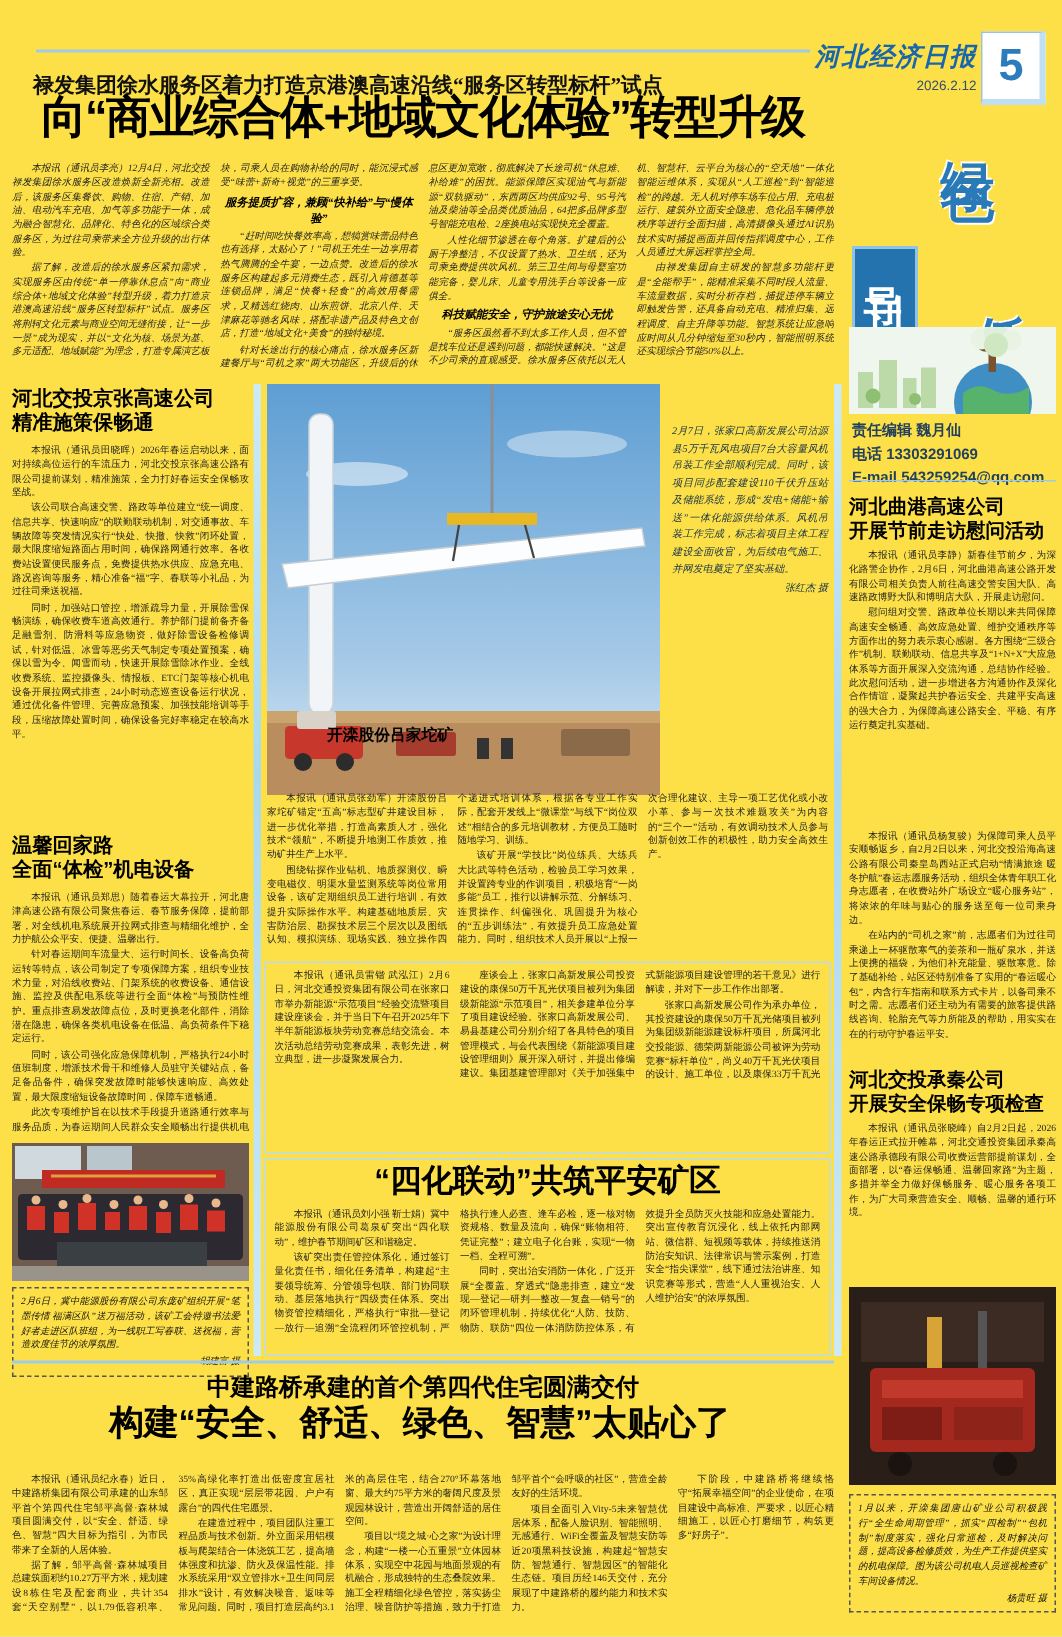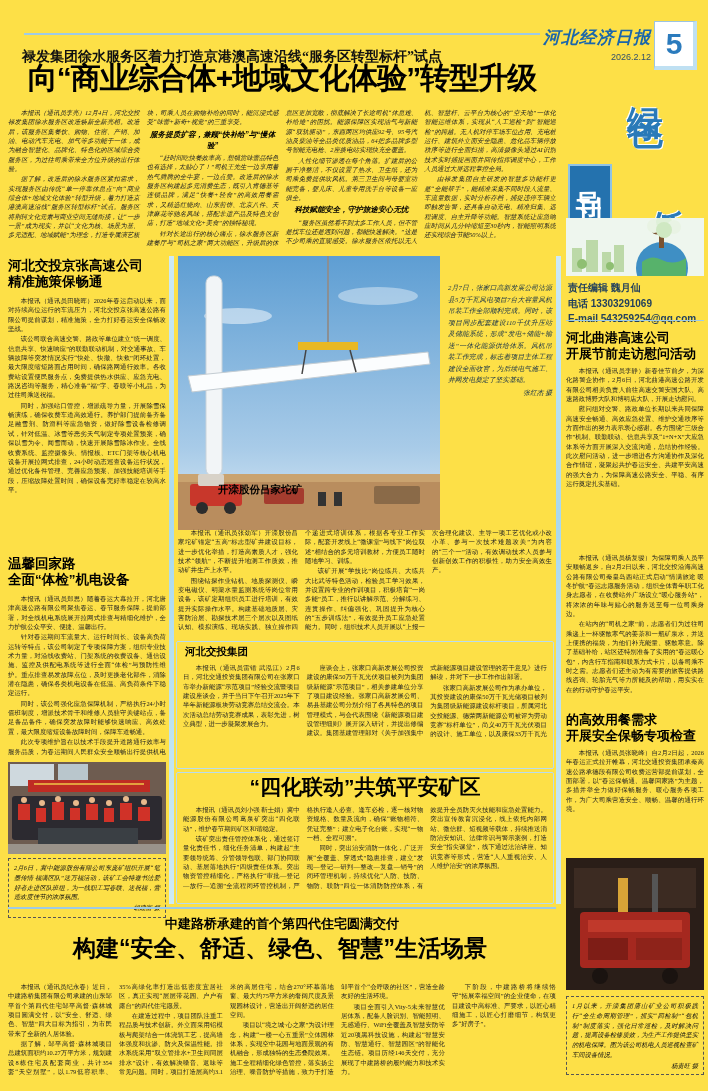--- a/index.html
+++ b/index.html
@@ -155,21 +155,20 @@
   </div>
 
   <div class="abs kicker-sm" style="left:186px;top:483px;margin-left:32px;">开滦股份吕家坨矿</div>
   <div class="abs body-text flow" style="left:178px;top:528px;width:374px;height:110px;column-count:3;">
     <p>本报讯（通讯员张劲军）开滦股份吕家坨矿锚定“五高”标志型矿井建设目标，进一步优化举措，打造高素质人才，强化技术“领航”，不断提升地测工作质效，推动矿井生产上水平。</p>
     <p>围绕钻探作业钻机、地质探测仪、瞬变电磁仪、明渠水量监测系统等岗位常用设备，该矿定期组织员工进行培训，有效提升实际操作水平。构建基础地质层、灾害防治层、勘探技术层三个层次以及图纸认知、模拟演练、现场实践、独立操作四个递进式培训体系，根据各专业工作实际，配套开发线上“微课堂”与线下“岗位双述”相结合的多元培训教材，方便员工随时随地学习、训练。</p>
     <p>该矿开展“学技比”岗位练兵、大练兵大比武等特色活动，检验员工学习效果，并设置跨专业的作训项目，积极培育“一岗多能”员工，推行以讲解示范、分解练习、连贯操作、纠偏强化、巩固提升为核心的“五步训练法”，有效提升员工应急处置能力。同时，组织技术人员开展以“上报一次合理化建议、主导一项工艺优化或小改小革、参与一次技术难题攻关”为内容的“三个一”活动，有效调动技术人员参与创新创效工作的积极性，助力安全高效生产。</p>
   </div>
 
   <div class="abs boxed" style="left:176px;top:641px;width:376px;height:126px;">
-    <div class="kicker-sm" style="margin:3px 0 0 8px;">河北交投集团</div>
     <div class="body-text flow" style="margin:4px 6px 0;height:84px;column-count:3;">
       <p>本报讯（通讯员雷锴 武泓江）2月6日，河北交通投资集团有限公司在张家口市举办新能源“示范项目”经验交流暨项目建设座谈会，并于当日下午召开2025年下半年新能源板块劳动竞赛总结交流会。本次活动总结劳动竞赛成果，表彰先进，树立典型，进一步凝聚发展合力。</p>
       <p>座谈会上，张家口高新发展公司投资建设的康保50万千瓦光伏项目被列为集团级新能源“示范项目”，相关参建单位分享了项目建设经验。张家口高新发展公司、易县基建公司分别介绍了各具特色的项目管理模式，与会代表围绕《新能源项目建设管理细则》展开深入研讨，并提出修编建议。集团基建管理部对《关于加强集中式新能源项目建设管理的若干意见》进行解读，并对下一步工作作出部署。</p>
       <p>张家口高新发展公司作为承办单位，其投资建设的康保50万千瓦光储项目被列为集团级新能源建设标杆项目，所属河北交投能源、德荣两新能源公司被评为劳动竞赛“标杆单位”，尚义40万千瓦光伏项目的设计、施工单位，以及康保33万千瓦光伏项目的施工、监理单位获表彰，并在会上作典型发言。</p>
     </div>
   </div>
 
   <div class="abs boxed" style="left:176px;top:772px;width:376px;height:130px;">
     <div class="headline-c" style="font-size:21px;">“四化联动”共筑平安矿区</div>
     <div class="body-text flow" style="margin:4px 6px 0;height:86px;column-count:3;">
@@ -220,21 +219,21 @@
     <p>本报讯（通讯员李静）新春佳节前夕，为深化路警企协作，2月6日，河北曲港高速公路开发有限公司相关负责人前往高速交警安国大队、高速路政博野大队和博明店大队，开展走访慰问。</p>
     <p>慰问组对交警、路政单位长期以来共同保障高速安全畅通、高效应急处置、维护交通秩序等方面作出的努力表示衷心感谢。各方围绕“三级合作”机制、联勤联动、信息共享及“1+N+X”大应急体系等方面开展深入交流沟通，总结协作经验。此次慰问活动，进一步增进各方沟通协作及深化合作情谊，凝聚起共护春运安全、共建平安高速的强大合力，为保障高速公路安全、平稳、有序运行奠定扎实基础。</p>
   </div>
 
   <div class="abs body-text" style="left:566px;top:553px;width:138px;height:154px;">
     <p>本报讯（通讯员杨复骏）为保障司乘人员平安顺畅返乡，自2月2日以来，河北交投沿海高速公路有限公司秦皇岛西站正式启动“情满旅途 暖冬护航”春运志愿服务活动，组织全体青年职工化身志愿者，在收费站外广场设立“暖心服务站”，将浓浓的年味与贴心的服务送至每一位司乘身边。</p>
     <p>在站内的“司机之家”前，志愿者们为过往司乘递上一杯驱散寒气的姜茶和一瓶矿泉水，并送上便携的福袋，为他们补充能量、驱散寒意。除了基础补给，站区还特别准备了实用的“春运暖心包”，内含行车指南和联系方式卡片，以备司乘不时之需。志愿者们还主动为有需要的旅客提供路线咨询、轮胎充气等力所能及的帮助，用实实在在的行动守护春运平安。</p>
   </div>
 
   <div class="abs sb-title" style="left:566px;top:712px;width:138px;">
-    <div>的高效用餐需求</div>
+    <div>河北交投承秦公司</div>
     <div>开展安全保畅专项检查</div>
   </div>
   <div class="abs body-text" style="left:566px;top:748px;width:138px;height:104px;">
     <p>本报讯（通讯员张晓峰）自2月2日起，2026年春运正式拉开帷幕，河北交通投资集团承秦高速公路承德段有限公司收费运营部提前谋划，全面部署，以“春运保畅通、温馨回家路”为主题，多措并举全力做好保畅服务、暖心服务各项工作，为广大司乘营造安全、顺畅、温馨的通行环境。</p>
   </div>
 
   <div class="abs" style="left:566px;top:858px;width:138px;height:132px;">
     <svg width="138" height="132" viewBox="0 0 138 132">
       <rect width="138" height="132" fill="#2a1e18"></rect>
       <rect x="8" y="10" width="122" height="40" fill="#3c2b22"></rect>
@@ -247,22 +246,22 @@
       <rect x="52" y="20" width="10" height="34" fill="#d8a437"></rect>
       <rect x="86" y="16" width="6" height="38" fill="#555"></rect>
     </svg>
   </div>
   <div class="abs caption-box" style="left:566px;top:996px;width:126px;">
     <span>1月以来，开滦集团唐山矿业公司积极践行“全生命周期管理”，抓实“四检制”“包机制”制度落实，强化日常巡检，及时解决问题，提高设备检修质效，为生产工作提供坚实的机电保障。图为该公司机电人员巡视检查矿车间设备情况。</span>
     <span class="caption-credit">杨贵旺 摄</span>
   </div>
 
   <div class="abs hrule-blue" style="left:8px;top:907px;width:548px;height:1.5px;"></div>
-  <div class="abs" style="left:8px;top:915px;width:548px;text-align:center;font-size:13px;font-weight:bold;color:#000;">中建路桥承建的首个第四代住宅圆满交付</div>
-  <div class="abs headline-c" style="left:0;top:933px;width:560px;font-size:23px;">构建“安全、舒适、绿色、智慧”生活场景</div>
+  <div class="abs" style="left:8px;top:915px;width:548px;text-align:center;font-size:16px;font-weight:bold;color:#000;">中建路桥承建的首个第四代住宅圆满交付</div>
+  <div class="abs headline-c" style="left:0;top:933px;width:560px;font-size:23px;">构建“安全、舒适、绿色、智慧”太贴心了</div>
   <div class="abs body-text flow" style="left:8px;top:982px;width:548px;height:102px;column-count:5;">
     <p>本报讯（通讯员纪永春）近日，中建路桥集团有限公司承建的山东邹平首个第四代住宅邹平高督·森林城项目圆满交付，以“安全、舒适、绿色、智慧”四大目标为指引，为市民带来了全新的人居体验。</p>
     <p>据了解，邹平高督·森林城项目总建筑面积约10.27万平方米，规划建设8栋住宅及配套商业，共计354套“天空别墅”，以1.79低容积率、35%高绿化率打造出低密度宜居社区，真正实现“层层带花园、户户有露台”的四代住宅愿景。</p>
     <p>在建造过程中，项目团队注重工程品质与技术创新。外立面采用铝模板与爬架结合一体浇筑工艺，提高墙体强度和抗渗、防火及保温性能。排水系统采用“双立管排水+卫生间同层排水”设计，有效解决噪音、返味等常见问题。同时，项目打造层高约3.1米的高层住宅，结合270°环幕落地窗、最大约75平方米的奢阔尺度及景观园林设计，营造出开阔舒适的居住空间。</p>
     <p>项目以“境之城·心之家”为设计理念，构建“一楼一心五重景”立体园林体系，实现空中花园与地面景观的有机融合，形成独特的生态叠院效果。施工全程精细化绿色管控，落实扬尘治理、噪音防护等措施，致力于打造邹平首个“会呼吸的社区”，营造全龄友好的生活环境。</p>
     <p>项目全面引入Vity-5未来智慧优居体系，配备人脸识别、智能照明、无感通行、WiFi全覆盖及智慧安防等近20项黑科技设施，构建起“智慧安防、智慧通行、智慧园区”的智能化生态链。项目历经146天交付，充分展现了中建路桥的履约能力和技术实力。</p>
     <p>下阶段，中建路桥将继续恪守“拓展幸福空间”的企业使命，在项目建设中高标准、严要求，以匠心精细施工，以匠心打磨细节，构筑更多“好房子”。</p>
   </div>
 
 </div>

